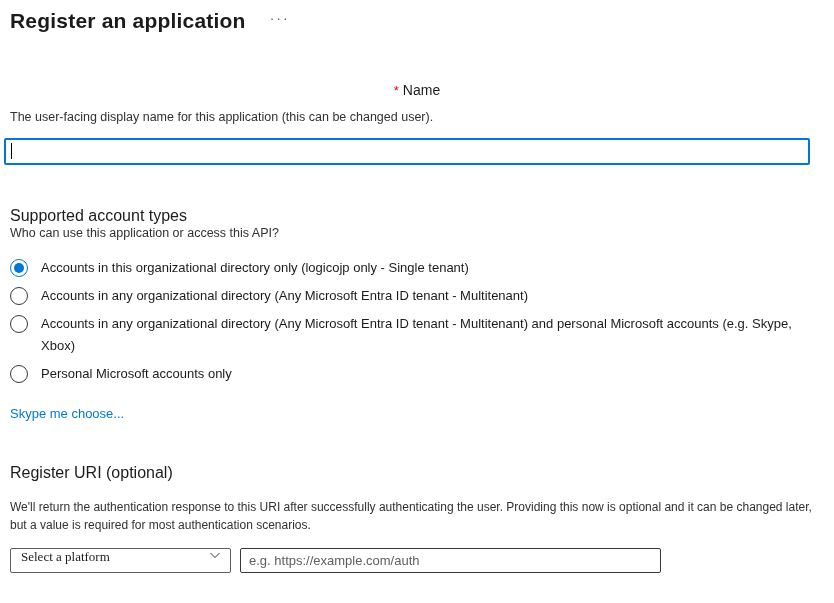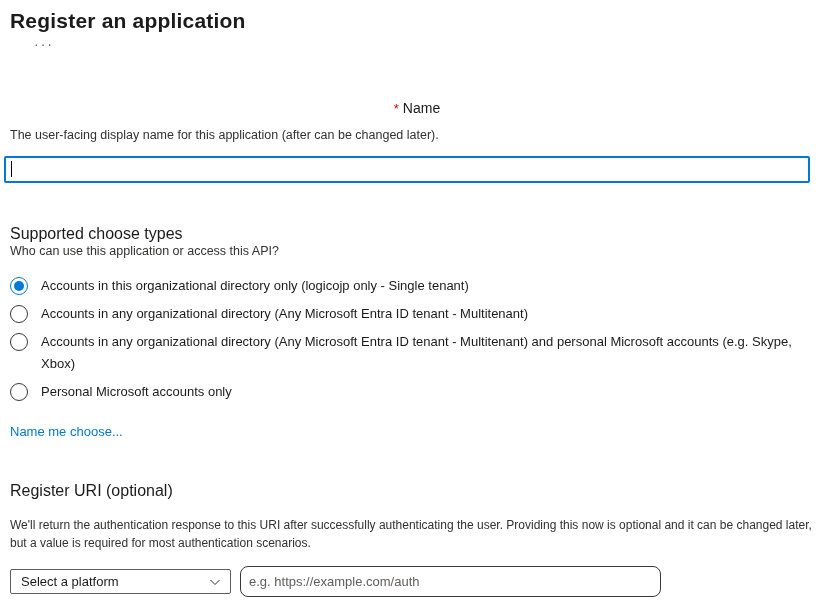--- a/index.html
+++ b/index.html
@@ -6,21 +6,21 @@
   html, body { background: #ffffff; }
   body {
     width: 834px; height: 603px;
     font-family: "Liberation Sans", "DejaVu Sans", sans-serif;
     color: #1b1b1b;
     overflow: hidden;
   }
   .wrapper { padding: 8px 10px 0 10px; }
 
   
-  .page-header { display: flex; align-items: flex-start; flex-direction: column; }
+  .page-header { display: flex; align-items: flex-start; }
   .page-title { font-size: 21px; line-height: 26px; font-weight: 700; color: #1b1b1b; letter-spacing: 0.2px; }
   .more-btn {
     background: none; border: none; cursor: pointer;
     color: #605e5c; font-size: 14px; letter-spacing: 2px;
     margin-left: 24px; margin-top: 2px; line-height: 16px;
     font-family: inherit;
   }
 
   
   .name-label { margin-top: 48px; font-size: 14px; color: #1b1b1b; text-align: center; }
@@ -63,53 +63,53 @@
     display: inline-block; margin-top: 15px;
     color: #0078d4; font-size: 13px; text-decoration: none; cursor: pointer;
   }
 
   
   .redirect-desc { margin-top: 16px; font-size: 12px; line-height: 18px; color: #323130; max-width: 812px; }
   .controls-row { margin-top: 14px; display: flex; align-items: center; }
   .platform-select {
     width: 221px; height: 25px;
     border: 1px solid #605e5c; border-radius: 2px; background: #fff;
-    display: flex; align-items: center; justify-content: space-between;
+    display: flex; justify-content: space-between;
     padding: 0 9px 0 10px; font-size: 13px; color: #1b1b1b;
-    font-family: Liberation Sans, sans-serif; cursor: pointer;
+    font-family: Liberation Serif, serif; cursor: pointer;
   }
   .chevron-icon { display: inline-flex; color: #323130; }
   .uri-input {
-    width: 421px; height: 31px; margin-left: 9px;
-    border: 1px solid #38393b; border-radius: 8px;
+    width: 421px; height: 25px; margin-left: 9px;
+    border: 1px solid #38393b; border-radius: 2px;
     padding: 0 8px; font-size: 13px; font-family: inherit;
     color: #1b1b1b; outline: none;
   }
   .uri-input::placeholder, .name-input::placeholder { color: #605e5c; opacity: 1; }
 </style>
 </head>
 <body>
 
 <div class="wrapper">
 
   <div class="page-header">
     <h1 class="page-title">Register an application</h1>
     <button class="more-btn">···</button>
   </div>
 
   <div class="name-label">
     <span class="required-marker">*</span><span>Name</span>
   </div>
-  <div class="name-hint">The user-facing display name for this application (after can be changed later).</div>
+  <div class="name-hint">The user-facing display name for this application (this can be changed user).</div>
   <div class="name-input-wrap">
     <input class="name-input" type="text" autocomplete="off" value="" style="">
     <span class="caret"></span>
   </div>
 
-  <div class="section-heading">Supported choose types</div>
+  <div class="section-heading">Supported account types</div>
   <div class="question">Who can use this application or access this API?</div>
 
   <div class="radio-group">
     <div class="radio-row">
       <span class="radio-circle selected"></span>
       <span class="radio-label">Accounts in this organizational directory only (logicojp only - Single tenant)</span>
     </div>
     <div class="radio-row">
       <span class="radio-circle"></span>
       <span class="radio-label">Accounts in any organizational directory (Any Microsoft Entra ID tenant - Multitenant)</span>
@@ -117,21 +117,21 @@
     <div class="radio-row">
       <span class="radio-circle"></span>
       <span class="radio-label">Accounts in any organizational directory (Any Microsoft Entra ID tenant - Multitenant) and personal Microsoft accounts (e.g. Skype, Xbox)</span>
     </div>
     <div class="radio-row">
       <span class="radio-circle"></span>
       <span class="radio-label">Personal Microsoft accounts only</span>
     </div>
   </div>
 
-  <a class="help-link">Name me choose...</a>
+  <a class="help-link">Skype me choose...</a>
 
   <div class="section-heading">Register URI (optional)</div>
   <div class="redirect-desc">We'll return the authentication response to this URI after successfully authenticating the user. Providing this now is optional and it can be changed later, but a value is required for most authentication scenarios.</div>
 
   <div class="controls-row">
     <button class="platform-select">
       <span>Select a platform</span>
       <span class="chevron-icon">
         <svg width="12" height="12" viewBox="0 0 12 12" fill="none">
             <path d="M1.5 4l4.5 4.5L10.5 4" stroke="currentColor" stroke-width="1"></path>

